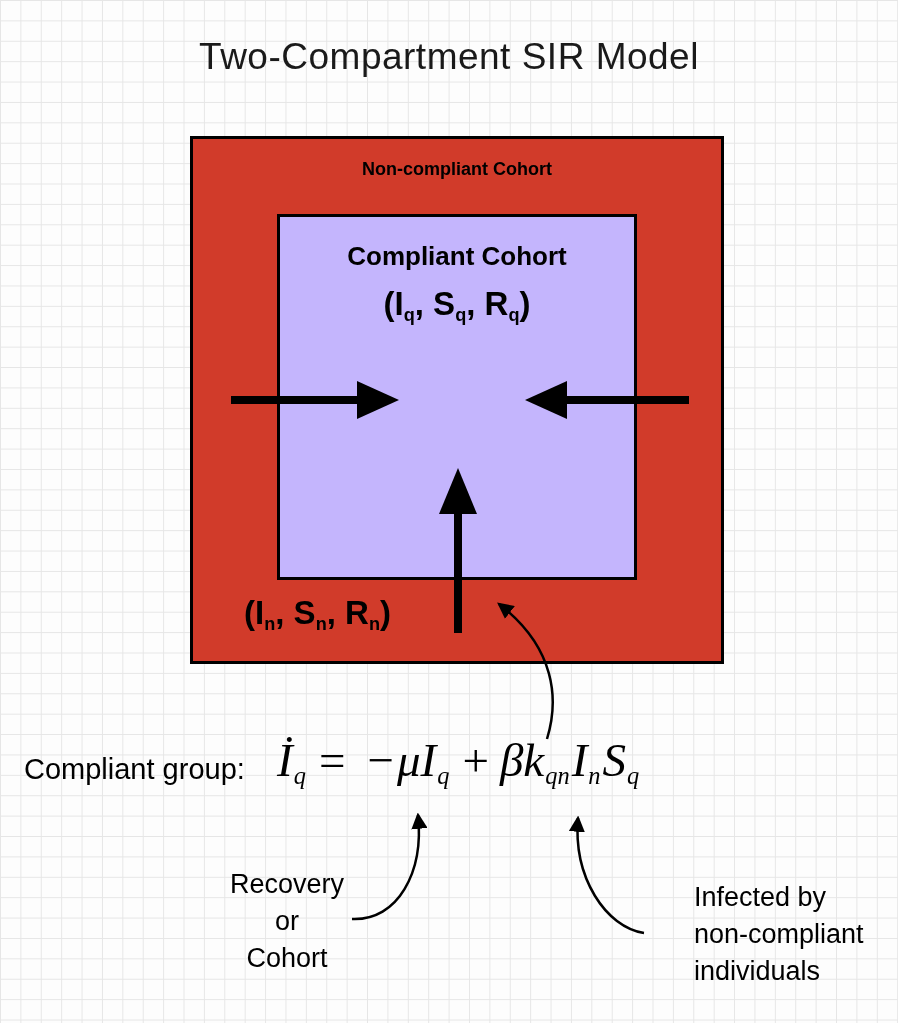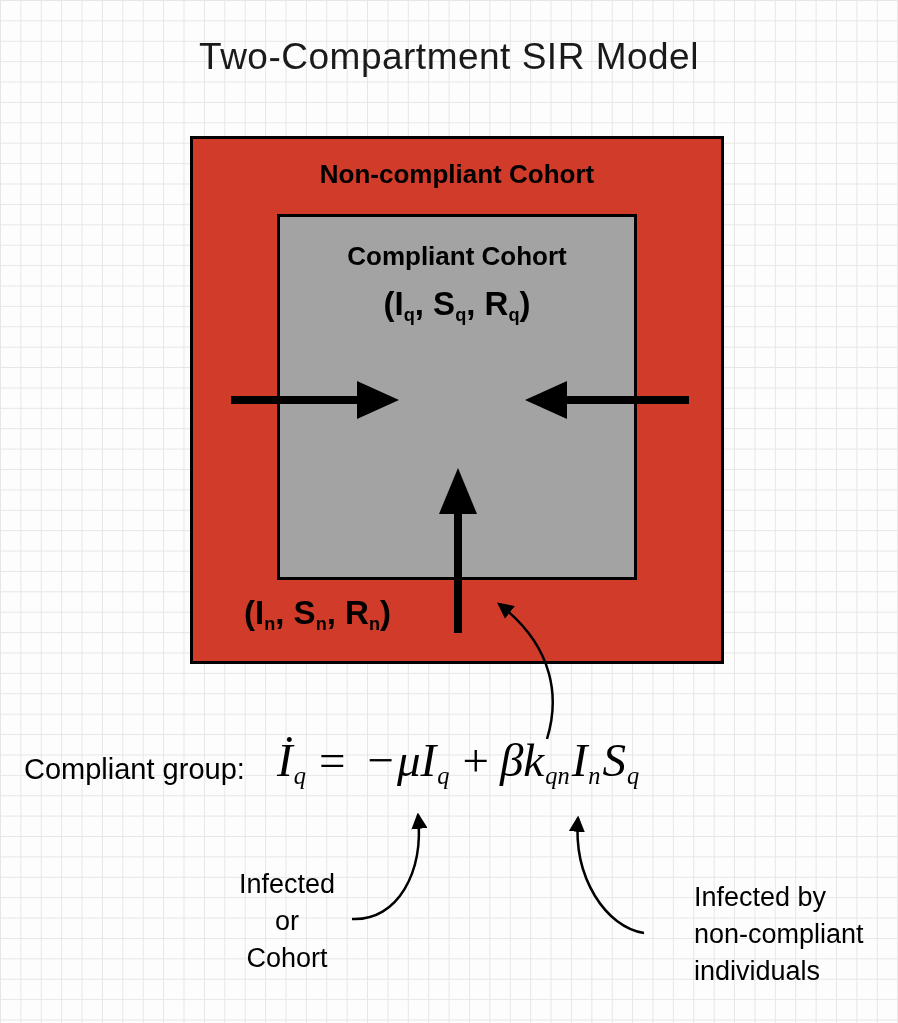--- a/index.html
+++ b/index.html
@@ -33,29 +33,29 @@
     width: 534px; height: 528px;
     background: #d13b2a;
     border: 3px solid #000;
     box-sizing: border-box;
   }
   #nc-label {
     position: absolute;
     left: 0; top: 20px;
     width: 100%;
     text-align: center;
-    font-size: 26px;
+    font-size: 18px;
     font-weight: 700;
     color: #000;
   }
   #green-box {
     position: absolute;
     left: 84px; top: 75px;
     width: 360px; height: 366px;
-    background: #a3a3a3;
+    background: #c4b5fd;
     border: 3px solid #000;
     box-sizing: border-box;
   }
   #c-label {
     position: absolute;
     left: 0; top: 24px;
     width: 100%;
     text-align: center;
     font-size: 26px;
     font-weight: 700;
@@ -153,21 +153,21 @@
     </div>
 
     <div id="nc-state" class="state"><span>(I</span><sub>n</sub><span>, S</span><sub>n</sub><span>, R</span><sub>n</sub><span>)</span></div>
   </div>
 
   <span id="eq-label">Compliant group:</span>
 
   <span id="equation"><span>İ</span><sub>q</sub><span class="op">=</span><span class="minus">−</span><span>μ</span><span>I</span><sub>q</sub><span class="op">+</span><span>β</span><span>k</span><sub>qn</sub><span>I</span><sub>n</sub><span>S</span><sub>q</sub></span>
 
   <div id="recovery" class="note">
-    <div>Infected</div>
+    <div>Recovery</div>
     <div>or</div>
     <div>Cohort</div>
   </div>
 
   <div id="infected" class="note">
     <div>Infected by</div>
     <div>non-compliant</div>
     <div>individuals</div>
   </div>
 

